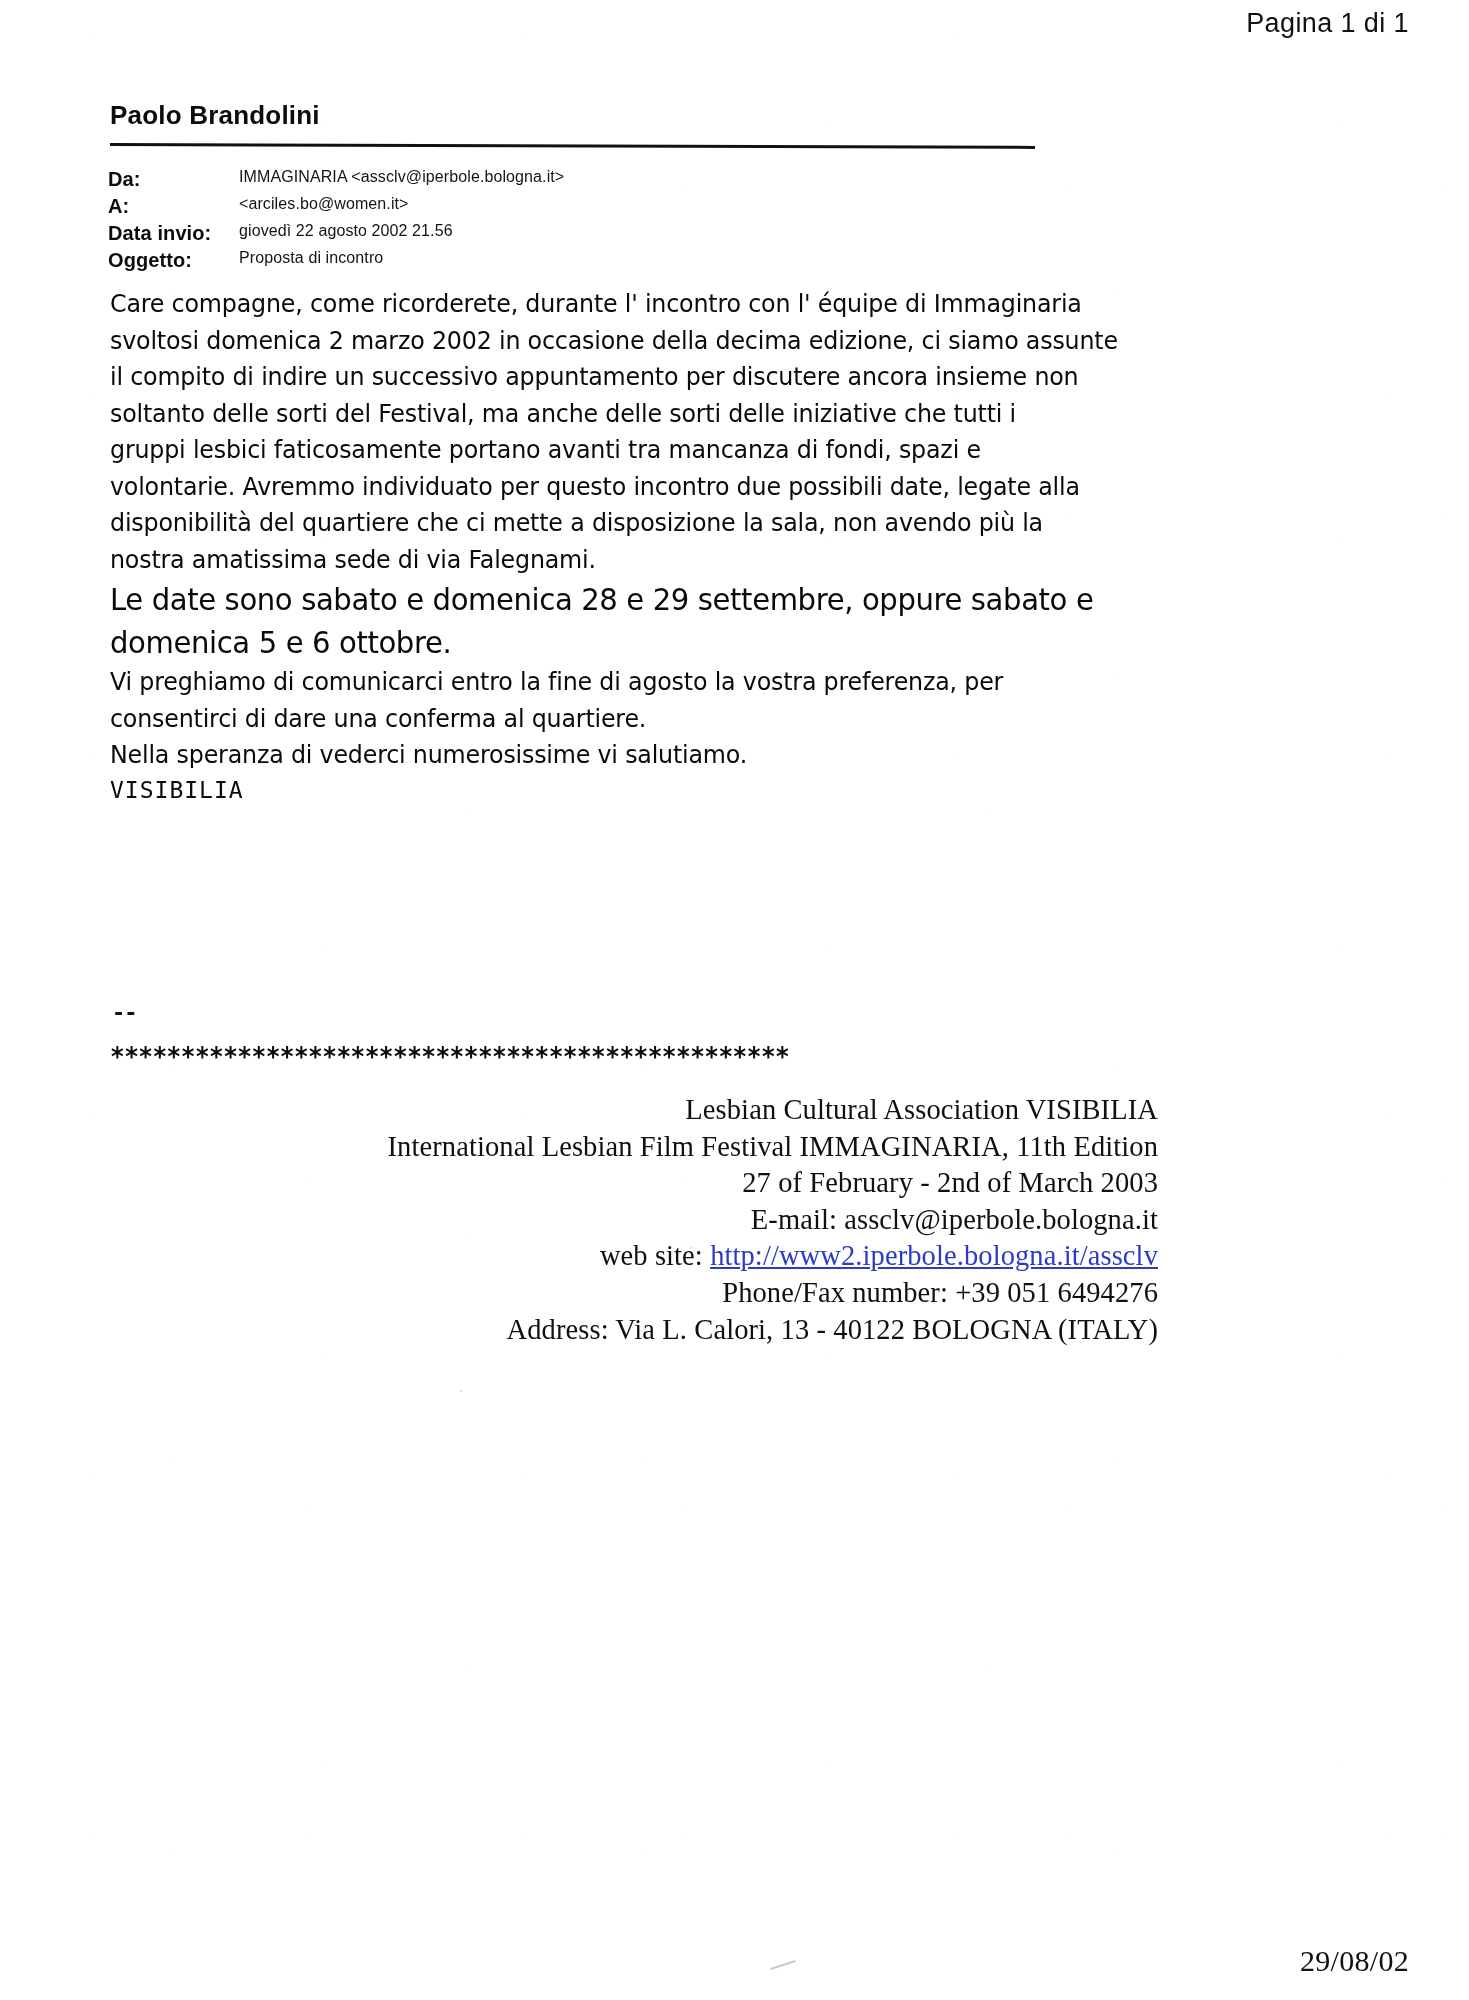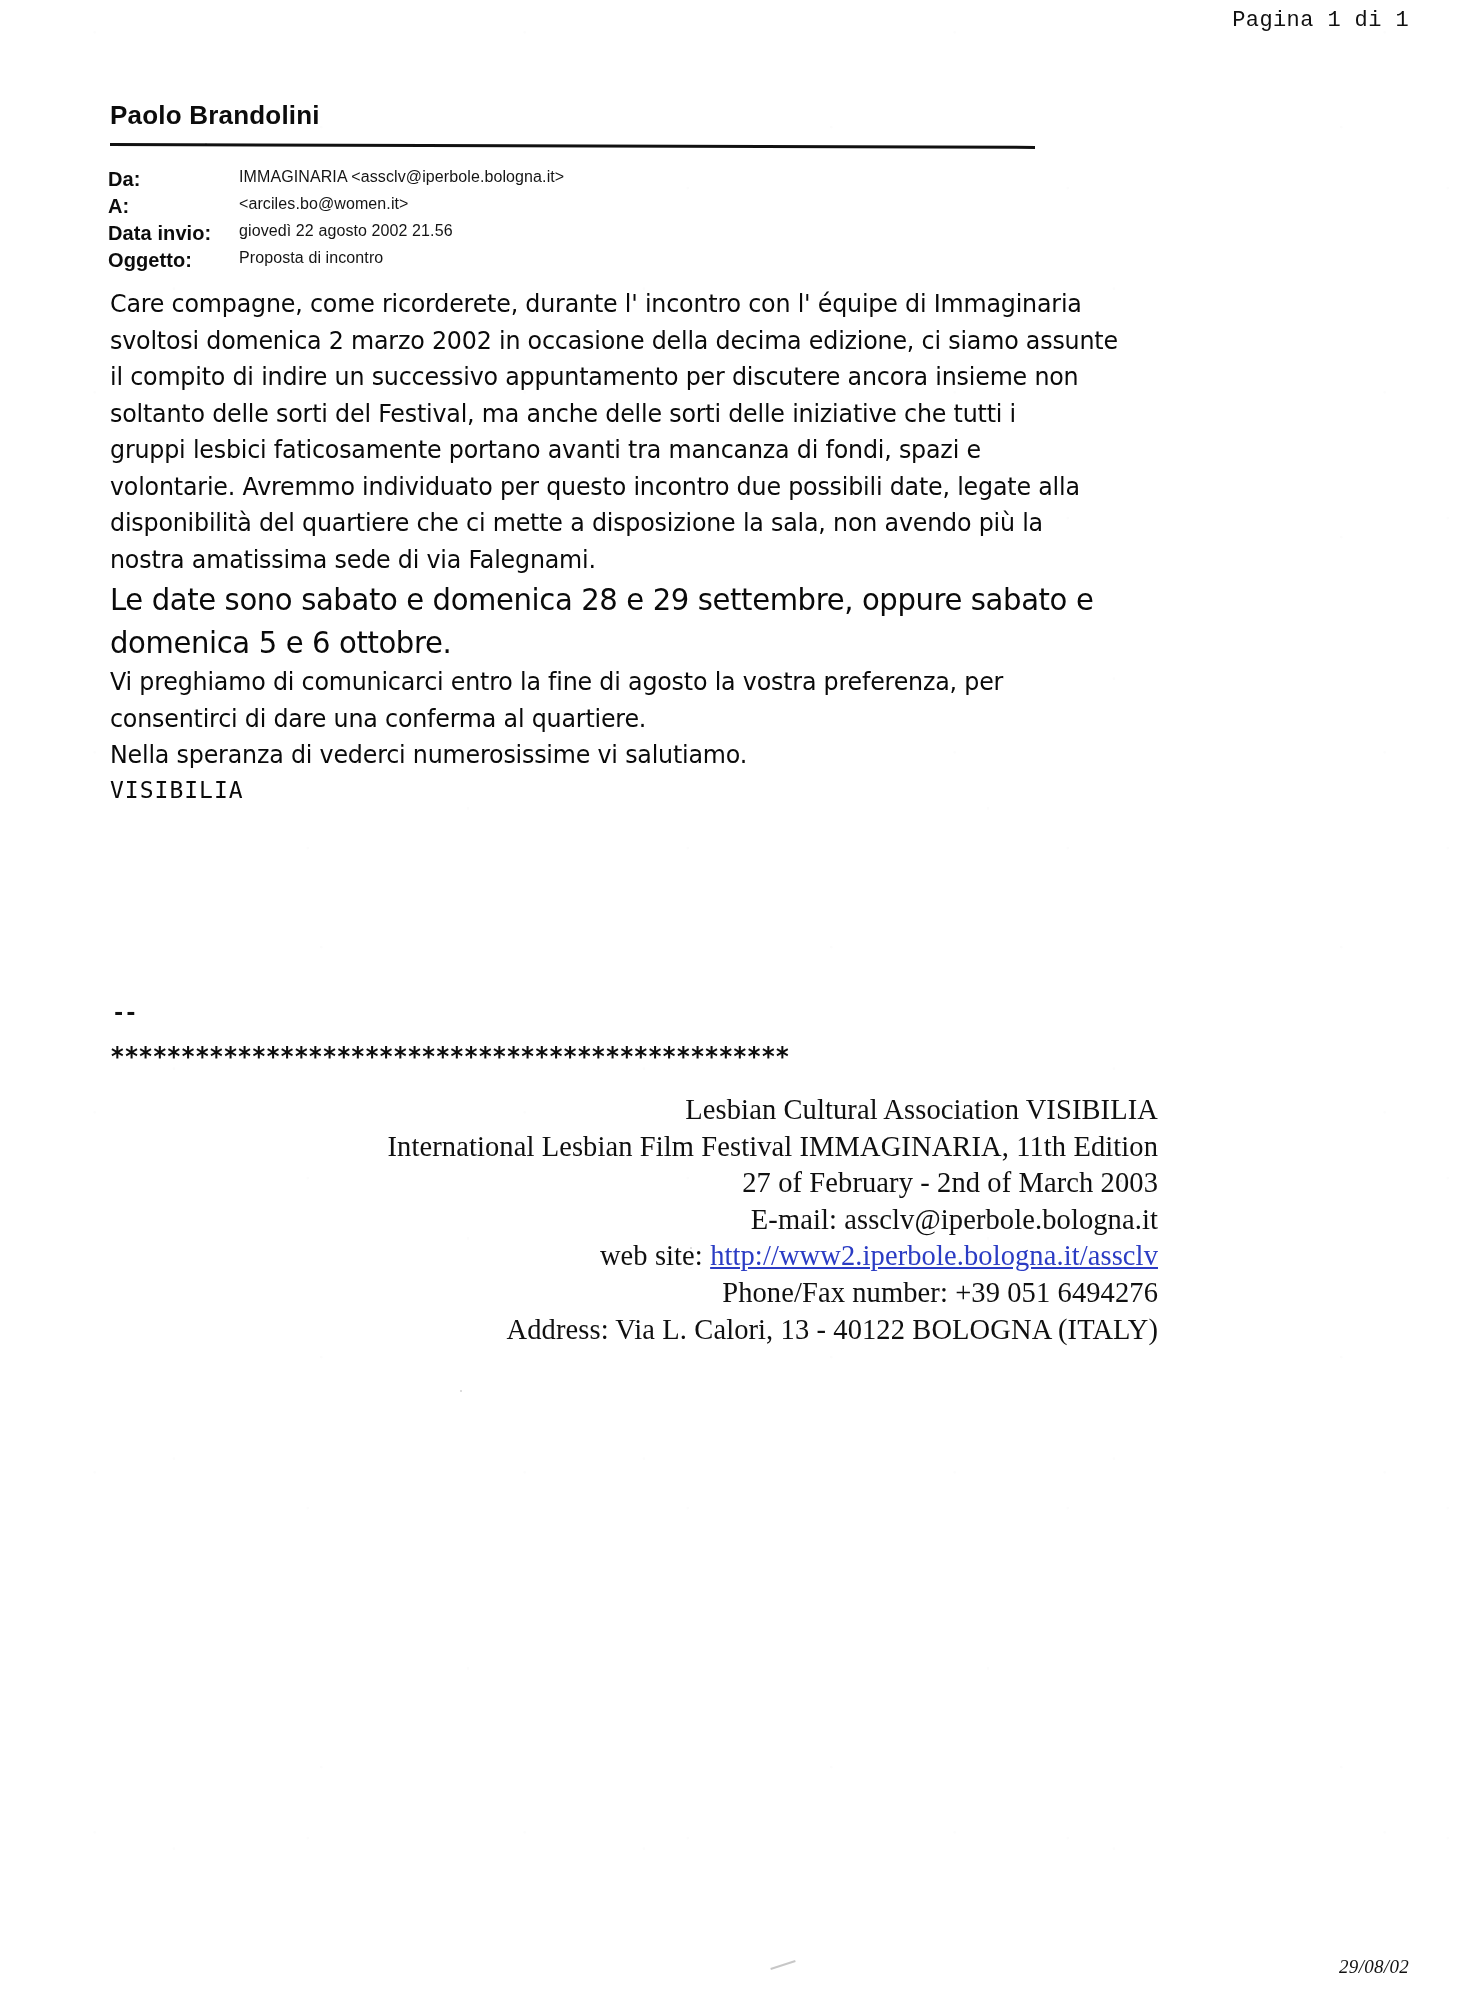--- a/index.html
+++ b/index.html
@@ -28,22 +28,22 @@
       radial-gradient(circle at 90% 88%, rgba(0,0,0,0.01) 0 1px, transparent 1.6px),
       linear-gradient(#ffffff, #ffffff);
     background-size: 430px 360px, 510px 410px, 380px 330px, 470px 390px, 520px 430px, 100% 100%;
   }
 
   
   .page-number {
     position: absolute;
     top: 8px;
     right: 60px;
-    font-family: Liberation Mono, monospace;
-    font-size: 22px;
+    font-family: Liberation Sans, sans-serif;
+    font-size: 27px;
     letter-spacing: 0.4px;
     color: #111;
   }
 
   
   .owner-name {
     position: absolute;
     left: 110px;
     top: 100px;
     font-family: "Liberation Sans", sans-serif;
@@ -163,24 +163,23 @@
     text-decoration: underline;
     text-underline-offset: 2px;
   }
 
   
   .scan-date {
     position: absolute;
     right: 60px;
     bottom: 22px;
     font-family: "Liberation Serif", serif;
-    font-size: 19px;
+    font-size: 30px;
     color: #111;
     letter-spacing: 0.3px;
-    font-style: italic;
   }
   
   .scan-mark {
     position: absolute;
     left: 770px;
     bottom: 34px;
     width: 26px;
     height: 2px;
     background: rgba(0,0,0,0.22);
     transform: rotate(-18deg);

